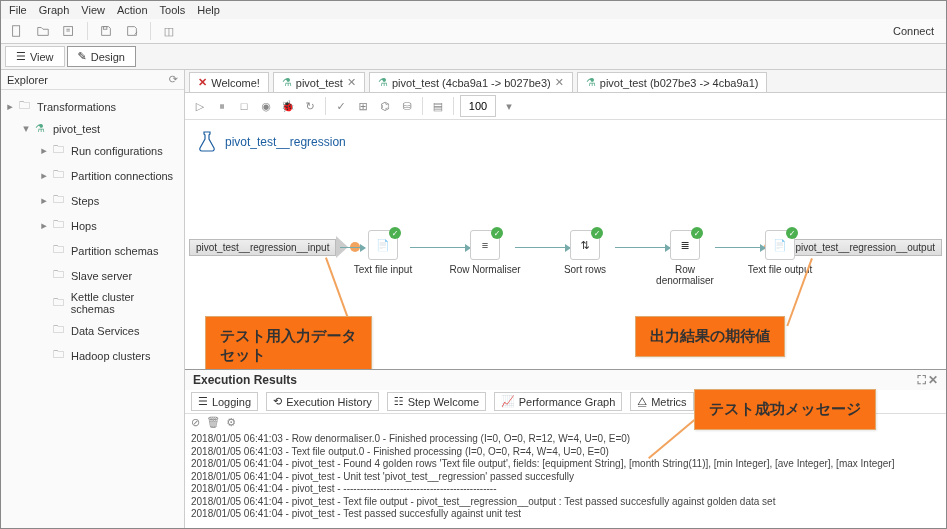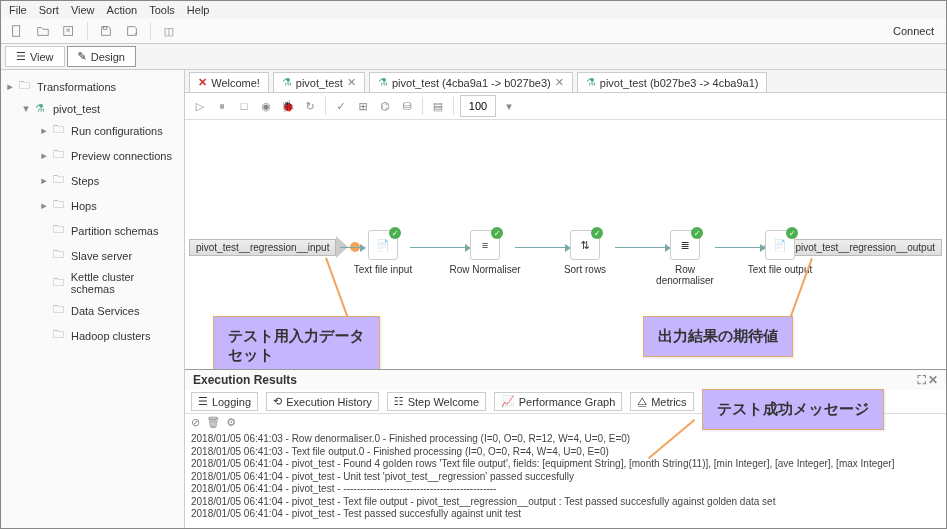--- a/index.html
+++ b/index.html
@@ -40,38 +40,38 @@
 .node-label { font-size: 10px; text-align: center; margin-top: 4px; color: #333; }
 .endpoint { position: absolute; height: 22px; display: flex; align-items: center; font-size: 10px; }
 .endpoint.left { flex-direction: row-reverse; }
 .endpoint-label { background: linear-gradient(#eee,#ddd); border: 1px solid #bbb; padding: 2px 6px; }
 .endpoint-arrow { width: 0; height: 0; border-top: 11px solid transparent; border-bottom: 11px solid transparent; }
 .endpoint.left .endpoint-arrow { border-left: 12px solid #ccc; }
 .endpoint.right .endpoint-arrow { border-right: 12px solid #ccc; }
 .endpoint-dot { width: 10px; height: 10px; background: #f2a35e; border-radius: 50%; margin: 0 2px; }
 .hop { position: absolute; height: 1px; background: #7aa; }
 .hop::after { content: ''; position: absolute; right: -1px; top: -3px; border-left: 6px solid #7aa; border-top: 4px solid transparent; border-bottom: 4px solid transparent; }
-.callout { position: absolute; background: #c4b5fd; border: 1px solid #e0a96d; padding: 10px 14px; font-size: 15px; font-weight: bold; color: #333; box-shadow: 1px 1px 2px rgba(0,0,0,.1); margin-left: 8px; }
+.callout { position: absolute; background: #f97316; border: 1px solid #e0a96d; padding: 10px 14px; font-size: 15px; font-weight: bold; color: #333; box-shadow: 1px 1px 2px rgba(0,0,0,.1); }
 .callout-line { position: absolute; background: #f2a35e; transform-origin: top left; width: 2px; }
 .exec-results { border-top: 1px solid #999; display: flex; flex-direction: column; }
 .exec-head { padding: 3px 8px; font-weight: bold; font-size: 12px; background: #fafafa; display: flex; }
 .exec-head-icons { margin-left: auto; display: flex; gap: 2px; color: #888; }
 .exec-tabs { display: flex; gap: 8px; padding: 2px 6px; border-bottom: 1px solid #ddd; font-size: 11px; }
 .exec-tab { display: inline-flex; align-items: center; gap: 4px; padding: 2px 6px; border: 1px solid #ccc; background: #fff; }
 .exec-toolbar { display: flex; gap: 6px; padding: 2px 6px; color: #888; }
 .log-area { height: 100px; overflow: auto; padding: 2px 6px; font-size: 10px; line-height: 1.25; color: #444; font-family: Arial,sans-serif; white-space: nowrap; }
 .log-line { }
 svg.icon { width: 14px; height: 14px; }
 </style>
 </head>
 <body>
 
 <div class="menubar">
   <span>File</span>
-  <span>Sort</span>
+  <span>Graph</span>
   <span>View</span>
   <span>Action</span>
   <span>Tools</span>
   <span>Help</span>
 </div>
 
 <div class="toolbar">
   <span class="toolbar-btn">
       <svg class="icon" viewBox="0 0 16 16">
         <rect x="3" y="2" width="8" height="12" fill="none" stroke="#888"></rect>
@@ -113,40 +113,44 @@
     </div>
   <div class="vd-tab active">
       <span>✎</span>
       <span>Design</span>
     </div>
 </div>
 
 <div class="main">
 
   <div class="explorer">
+    <div class="explorer-head">
+      <span>Explorer</span>
+      <span class="refresh">⟳</span>
+    </div>
     <div class="tree">
       <div class="tree-item">
           <span class="tree-caret">▸</span>
           <span class="tree-icon">🗀</span>
           <span>Transformations</span>
         </div>
       <div class="tree-item tree-child">
           <span class="tree-caret">▾</span>
           <span class="tree-icon" style="color:#5a8">⚗</span>
           <span>pivot_test</span>
         </div>
       <div class="tree-item tree-leaf">
           <span class="tree-caret">▸</span>
           <span class="tree-icon">🗀</span>
           <span>Run configurations</span>
         </div>
       <div class="tree-item tree-leaf">
           <span class="tree-caret">▸</span>
           <span class="tree-icon">🗀</span>
-          <span>Preview connections</span>
+          <span>Partition connections</span>
         </div>
       <div class="tree-item tree-leaf">
           <span class="tree-caret">▸</span>
           <span class="tree-icon">🗀</span>
           <span>Steps</span>
         </div>
       <div class="tree-item tree-leaf">
           <span class="tree-caret">▸</span>
           <span class="tree-icon">🗀</span>
           <span>Hops</span>
@@ -215,20 +219,26 @@
       <span class="ctb-btn">⌬</span>
       <span class="ctb-btn">⛁</span>
       <span class="toolbar-sep"></span>
       <span class="ctb-btn">▤</span>
       <span class="toolbar-sep"></span>
       <input class="zoom-input" value="100" style="">
       <span class="ctb-btn">▾</span>
     </div>
 
     <div class="canvas">
+      <div class="flask">
+        <svg viewBox="0 0 24 24">
+            <path d="M9 2h6v2l-1 1v4l5 9c.7 1.3-.2 3-1.7 3H6.7c-1.5 0-2.4-1.7-1.7-3l5-9V5L9 4z" fill="none" stroke="#1c5ea0" stroke-width="1.2"></path>
+          </svg>
+        <span class="flask-label">pivot_test__regression</span>
+      </div>
 
       <div class="endpoint left" style="top:116px;left:4px">
         <div class="endpoint-dot"></div>
         <div class="endpoint-arrow"></div>
         <div class="endpoint-label">pivot_test__regression__input</div>
       </div>
       <div class="endpoint right" style="top:116px;right:4px">
         <div class="endpoint-dot"></div>
         <div class="endpoint-arrow"></div>
         <div class="endpoint-label">pivot_test__regression__output</div>

